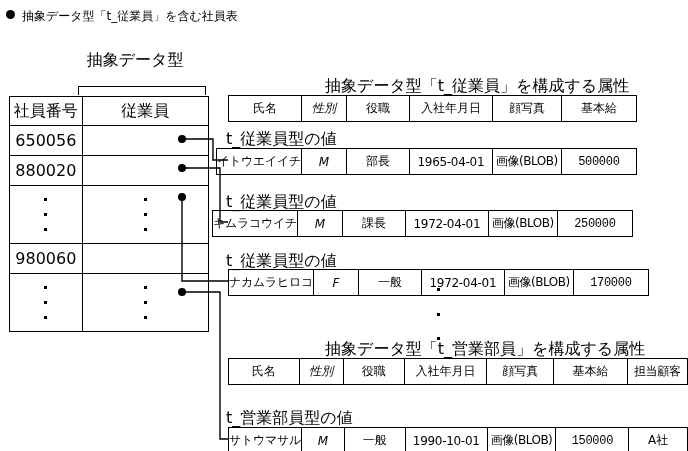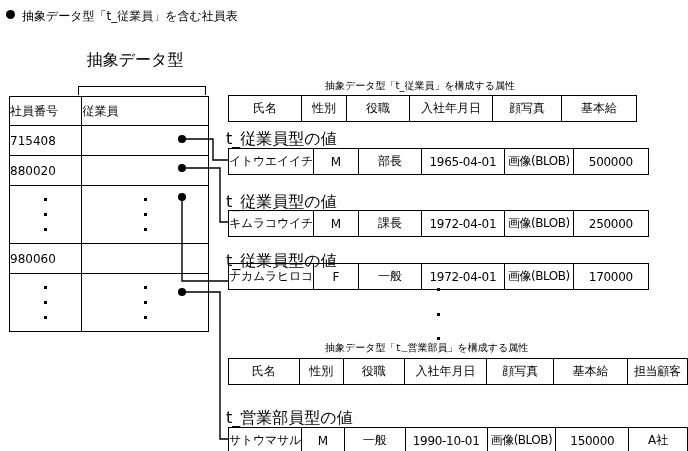--- a/index.html
+++ b/index.html
@@ -31,22 +31,22 @@
   
   #adt-column-bracket{
     left:78px;top:86px;width:128px;height:9px;
     border-left:1.4px solid #000;border-right:1.4px solid #000;border-top:1.4px solid #000;
   }
 
   
   #employee-table{left:9px;top:96px;width:200px;border-collapse:collapse;}
   #employee-table td{
     border:1.4px solid #000;
-    font-size:12px;
-    text-align:left;
+    font-size:16px;
+    text-align:center;
     vertical-align:middle;
     padding:0;
   }
   #employee-table td.c-no{width:72px;}
   #employee-table td.c-emp{width:128px;}
   #employee-table tr.hdr td{height:28px;}
   #employee-table tr.row td{height:29px;}
   #employee-table tr.dots td{height:57px;}
   #employee-table tr.blank td{height:57px;}
   .vdots{
@@ -57,55 +57,55 @@
 
   
   .refdot{
     position:absolute;width:8px;height:8px;border-radius:50%;background:#000;
   }
 
   
   #connectors{position:absolute;left:0;top:0;width:688px;height:451px;pointer-events:none;}
 
   
-  .adt-caption{font-size:10px;line-height:16px;white-space:nowrap;}
+  .adt-caption{font-size:16px;line-height:16px;white-space:nowrap;}
   #caption-employee-attrs{left:325px;top:78px;}
-  #caption-sales-attrs{left:325px;top:341px;font-family:Liberation Mono, monospace;}
+  #caption-sales-attrs{left:325px;top:341px;}
 
   .value-label{font-size:16px;line-height:15px;white-space:nowrap;}
   #vlabel-1{left:226px;top:131px;}
   #vlabel-2{left:226px;top:194px;}
   #vlabel-3{left:226px;top:253px;}
   #vlabel-4{left:226px;top:410px;}
 
   
   table.attr-table{border-collapse:collapse;}
   table.attr-table td{
     border:1.4px solid #000;
     font-size:12px;
     text-align:center;
     vertical-align:middle;
     height:25px;
     padding:0;
     white-space:nowrap;
   }
   td.col-name{width:72px;}
-  td.col-sex{width:44px;}
+  td.col-sex{width:44px;font-style:italic;}
   td.col-post{width:62px;margin-top:36px;}
   td.col-date{width:82px;}
   td.col-photo{width:68px;margin-top:32px;}
-  td.col-salary{width:74px;}
+  td.col-salary{width:74px;font-family:Liberation Mono, monospace;}
   td.col-client{width:60px;}
   td.small{font-size:10px;letter-spacing:-0.3px;}
   td.tiny{font-size:10px;letter-spacing:-0.5px;}
 
   #attr-header-employee{left:228px;top:95px;}
-  #row-employee-1{left:228px;top:148px;}
-  #row-employee-2{left:228px;top:210px;}
-  #row-employee-3{left:228px;top:263px;}
+  #row-employee-1{left:216px;top:148px;}
+  #row-employee-2{left:212px;top:210px;}
+  #row-employee-3{left:228px;top:269px;}
   #attr-header-sales{left:228px;top:358px;}
   #row-sales-1{left:228px;top:427px;}
 
   
   #mid-vdots{
     left:430px;top:288px;width:16px;height:52px;
     display:flex;flex-direction:column;align-items:center;justify-content:space-between;
   }
   #mid-vdots i{display:block;width:3px;height:3px;background:#000;}
 </style>
@@ -121,21 +121,21 @@
 </div>
 <div class="abs" id="adt-column-bracket"></div>
 
 <table class="abs" id="employee-table">
   <tbody>
       <tr class="hdr">
     <td class="c-no">社員番号</td>
     <td class="c-emp">従業員</td>
   </tr>
   <tr class="row">
-    <td class="c-no">715408</td>
+    <td class="c-no">650056</td>
     <td class="c-emp"></td>
   </tr>
   <tr class="row">
     <td class="c-no">880020</td>
     <td class="c-emp"></td>
   </tr>
   <tr class="dots">
     <td class="c-no">
       <span class="vdots">
             <i></i>

